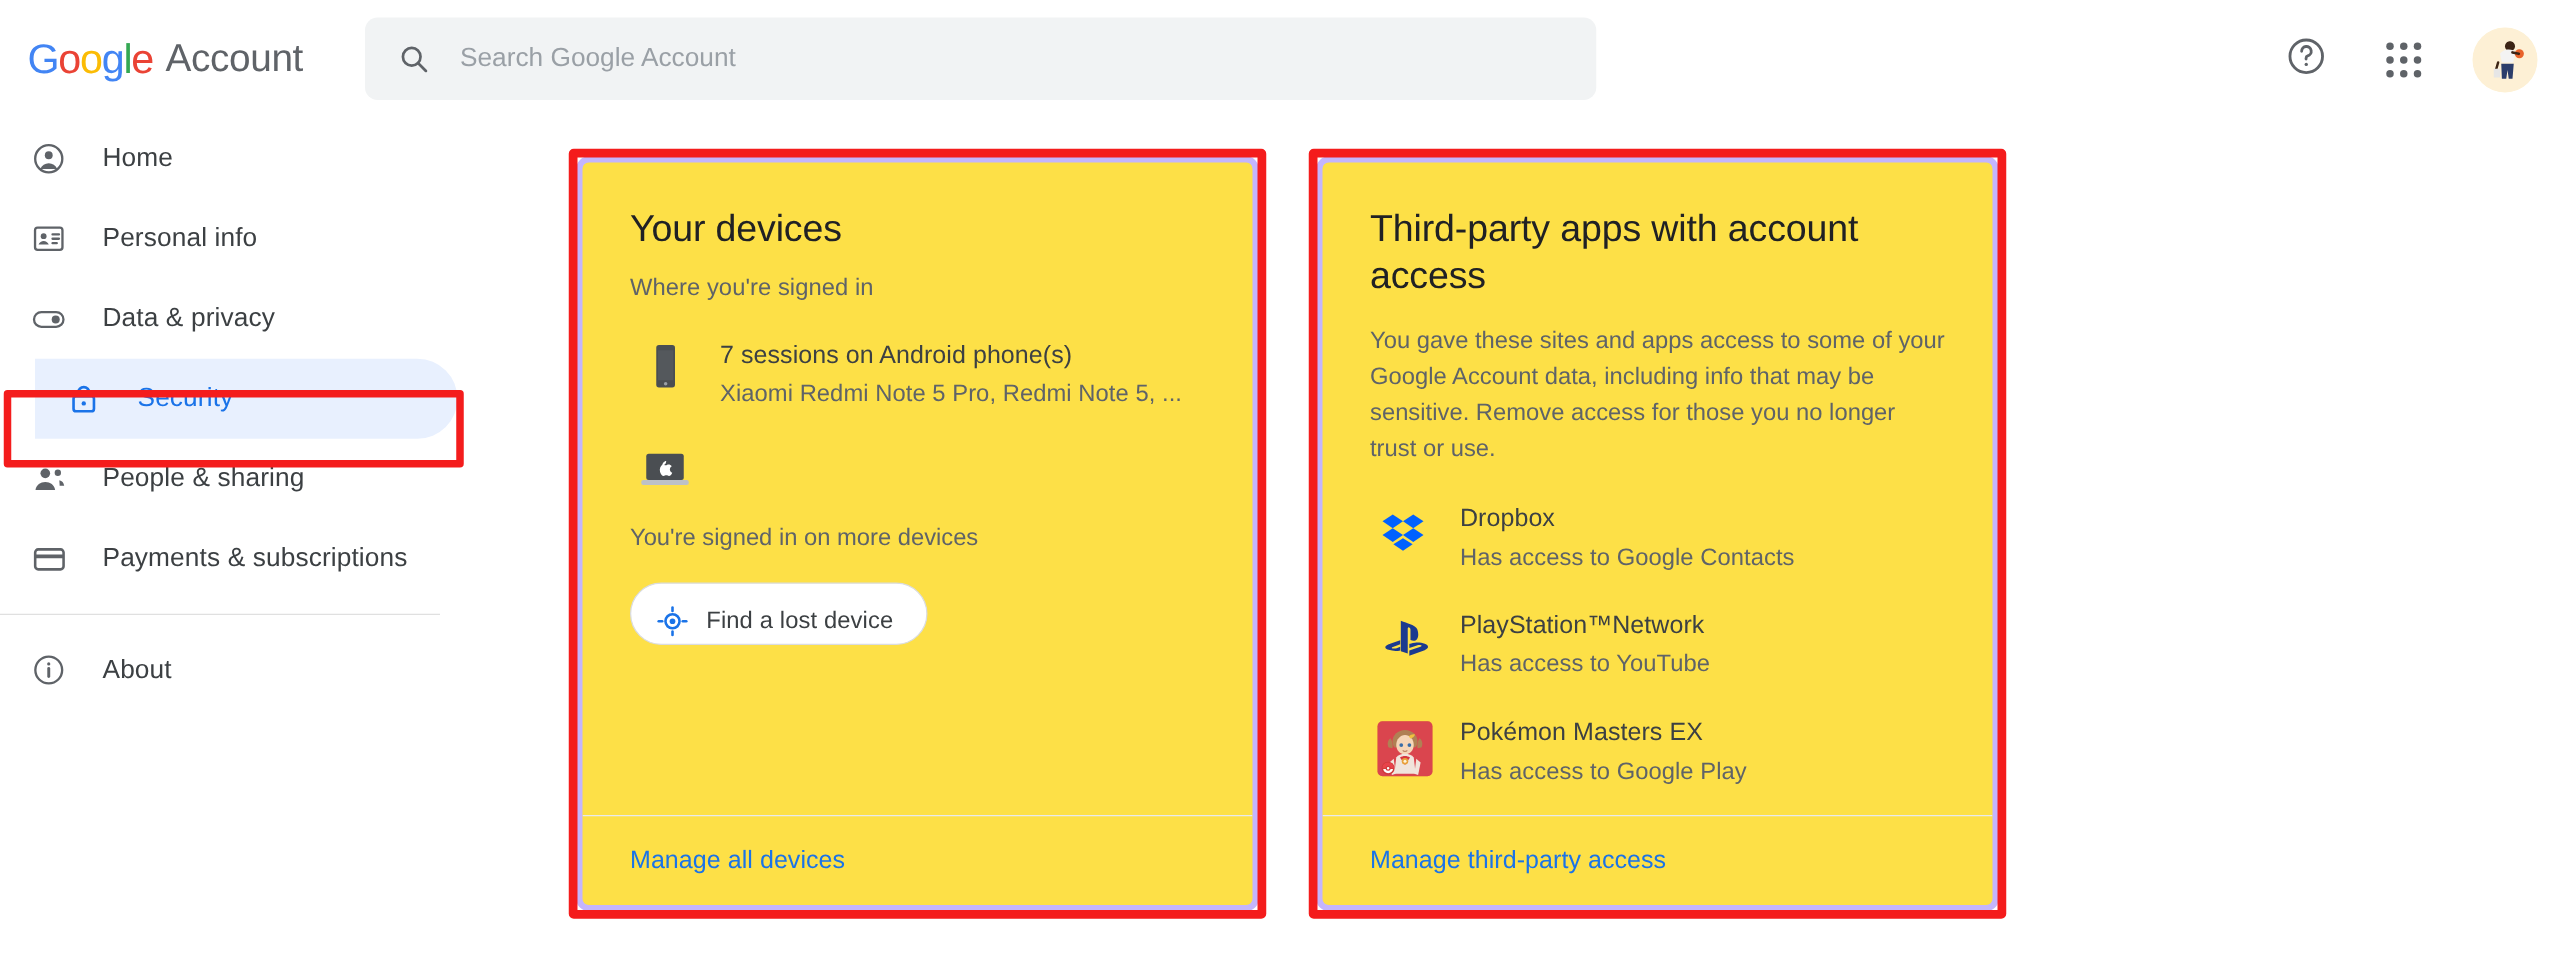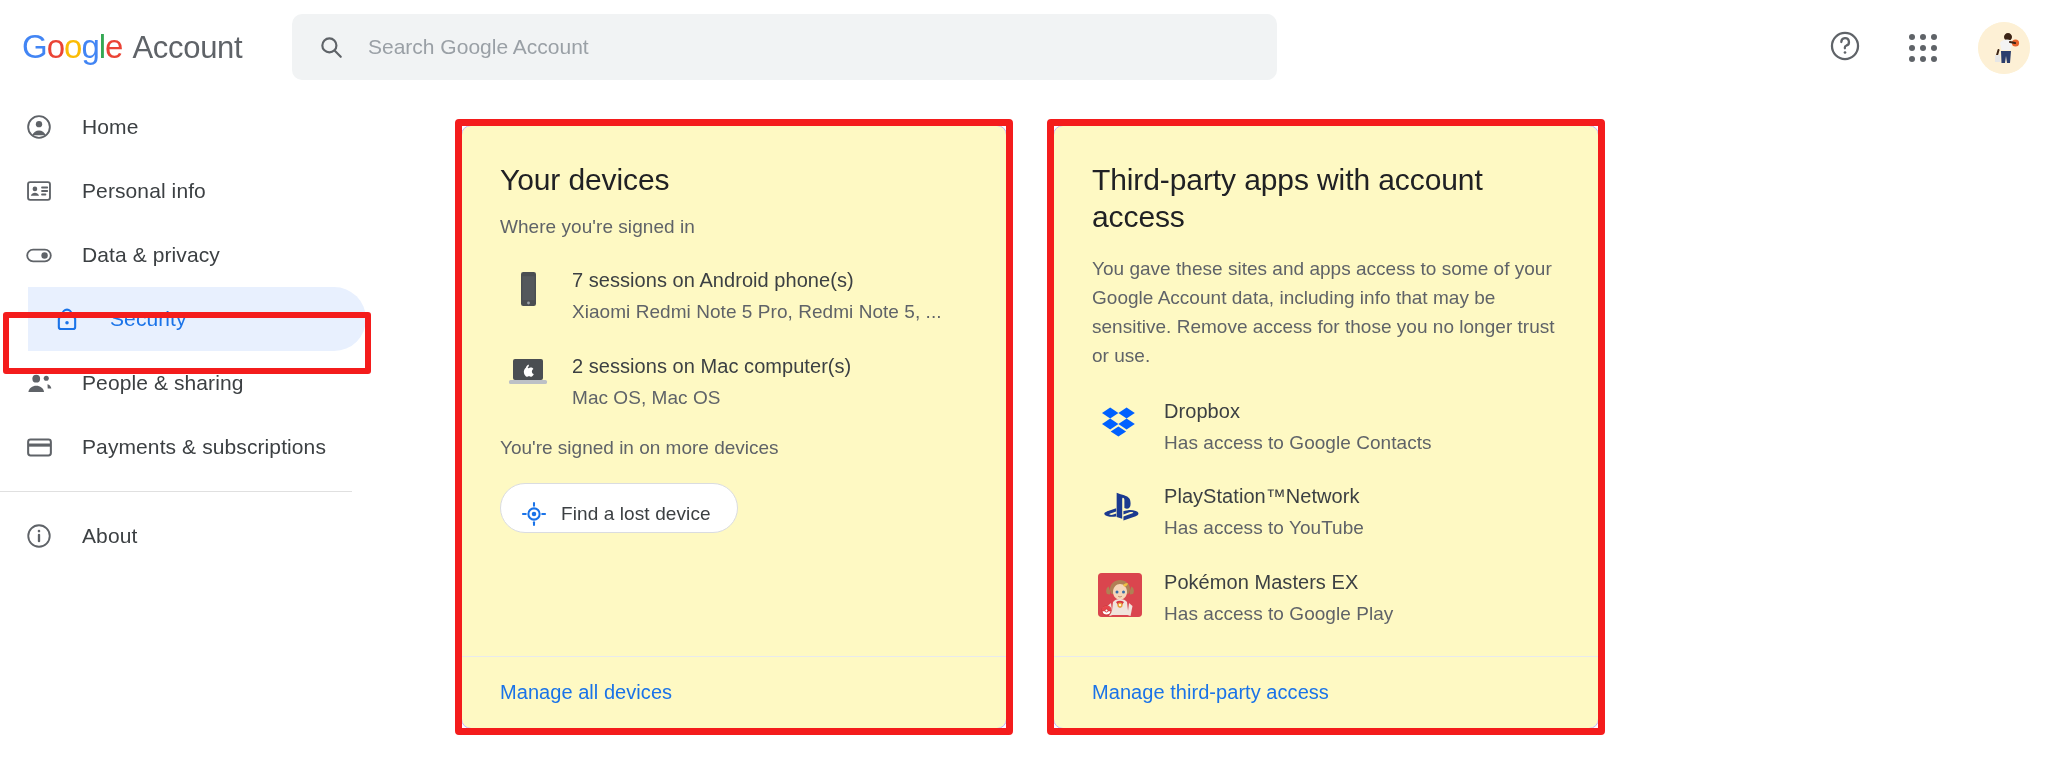--- a/index.html
+++ b/index.html
@@ -14,21 +14,21 @@
 
   
   .header {
     position: absolute; top: 0; left: 0;
     width: 2048px; height: 95px;
     background: #ffffff;
     display: flex; align-items: center;
     border-bottom: 1px solid #ffffff;
   }
   .brand {
-    display: flex; align-items: flex-end;
+    display: flex; align-items: center;
     margin-left: 22px;
     font-size: 31px;
     letter-spacing: -0.3px;
     white-space: nowrap;
   }
   .glogo { font-size: 33px; font-weight: 400; letter-spacing: -1px; }
   .glogo .b { color: #4285F4; }
   .glogo .r { color: #EA4335; }
   .glogo .y { color: #FBBC05; }
   .glogo .g { color: #34A853; }
@@ -90,22 +90,22 @@
     position: absolute; left: 3px; top: 312px;
     width: 368px; height: 62px;
     border: 6px solid #f41c1c;
     border-radius: 3px;
     pointer-events: none;
   }
 
   
   .card {
     position: absolute;
-    background: #fef9c3;
-    border: 1px solid #c4b5fd;
+    background: #fde047;
+    border: 5px solid #c4b5fd;
     border-radius: 10px;
     overflow: hidden;
   }
   #devices-card { left: 461px; top: 125px; width: 546px; height: 604px; }
   #apps-card { left: 1053px; top: 125px; width: 546px; height: 604px; }
 
   .card-body { padding: 36px 38px 0 38px; }
   .card-title {
     font-size: 30px; color: #202124; font-weight: 400;
     line-height: 1.22; letter-spacing: -0.1px; margin: 0 0 14px 0;
@@ -326,24 +326,20 @@
         </div>
 
         <div class="row">
           <span class="r-ico">
             <svg width="42" height="34" viewBox="0 0 42 34">
               <rect x="6" y="3" width="30" height="21" rx="2" fill="#4a4e52"></rect>
               <rect x="2" y="24" width="38" height="4" rx="1.6" fill="#bdc1c6"></rect>
               <path d="M22.6 9.6c.5-.7 1.4-1.2 2.1-1.2.1.9-.25 1.7-.75 2.3-.5.6-1.3 1.1-2.1 1-.1-.85.3-1.6.75-2.1z" fill="#fff" transform="translate(-4,0) scale(1.05)"></path>
               <path d="M19.2 11.6c1 0 1.5.6 2.3.6.8 0 1.3-.6 2.4-.6.95 0 1.9.5 2.5 1.4-2.2 1.25-1.85 4.3.4 5.1-.45 1.15-1.5 2.7-2.6 2.7-.85 0-1.15-.55-2.15-.55s-1.35.55-2.15.55c-1.15 0-2.5-1.9-2.9-3.5-.55-2.2.35-4.6 2.2-5.7z" fill="#fff"></path>
             </svg>
-          </span>
-          <span class="r-txt">
-            <div class="r-title">2 sessions on Mac computer(s)</div>
-            <div class="r-sub">Mac OS, Mac OS</div>
           </span>
         </div>
       </div>
 
       <div class="more-text">You're signed in on more devices</div>
 
       <div class="pill-btn">
         <span class="p-ico">
           <svg width="26" height="26" viewBox="0 0 24 24" fill="none" stroke="#1a73e8" stroke-width="1.9">
             <circle cx="12" cy="12" r="5.2"></circle>

